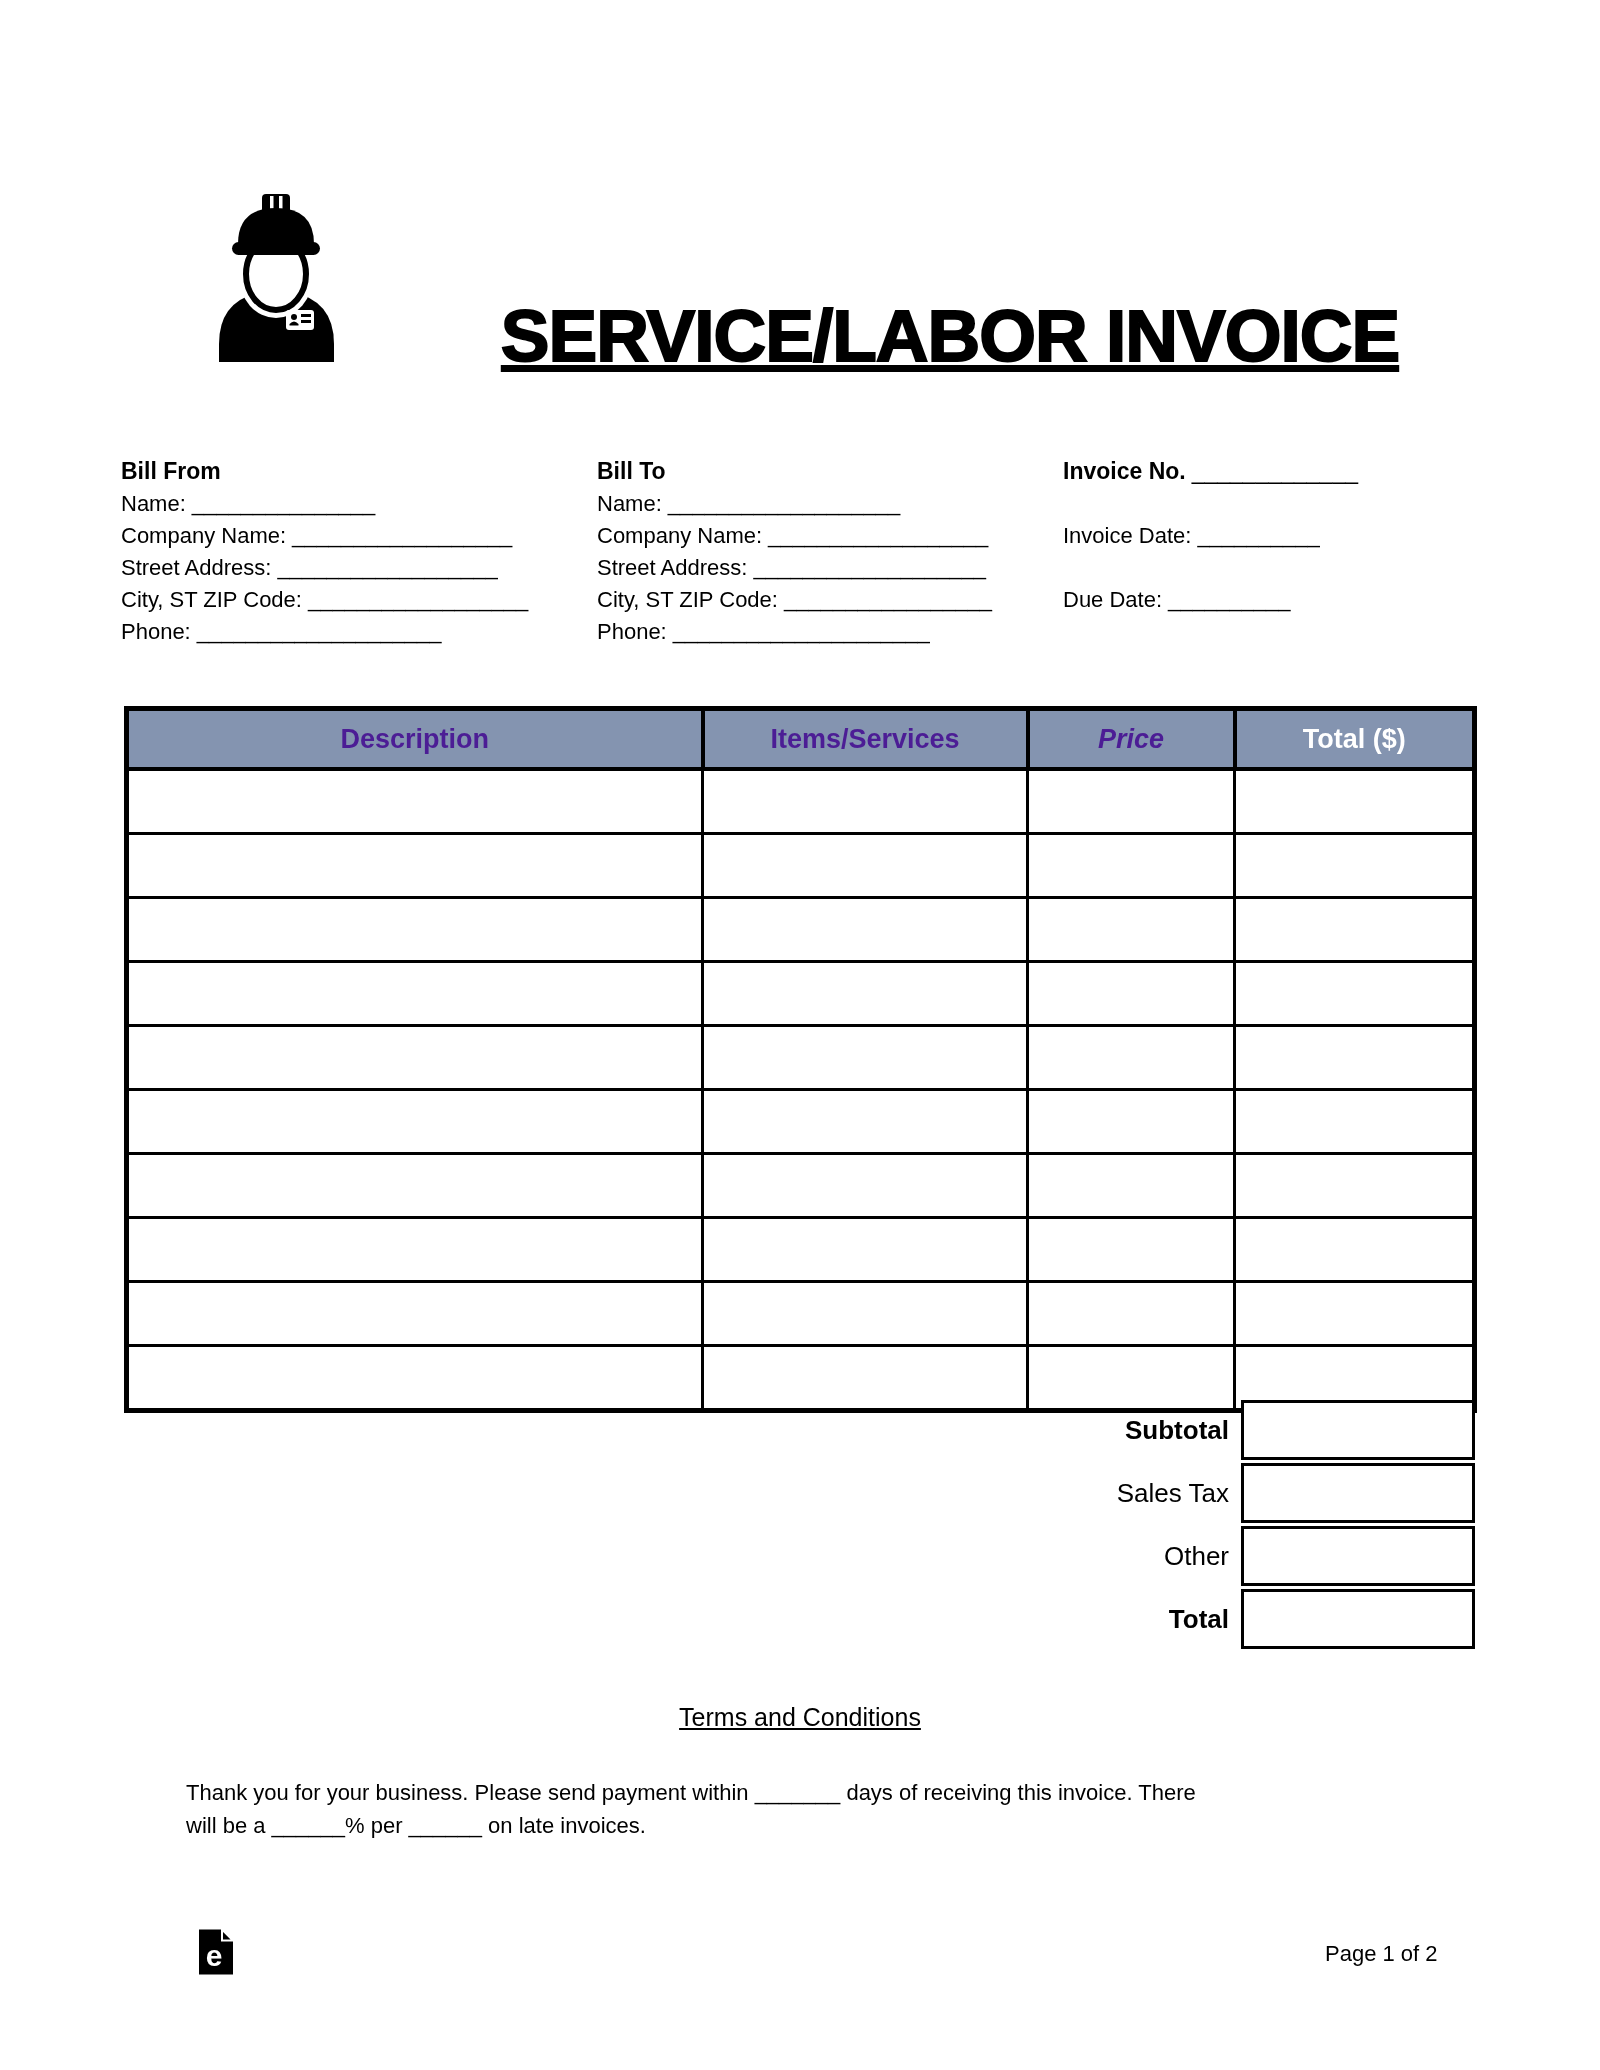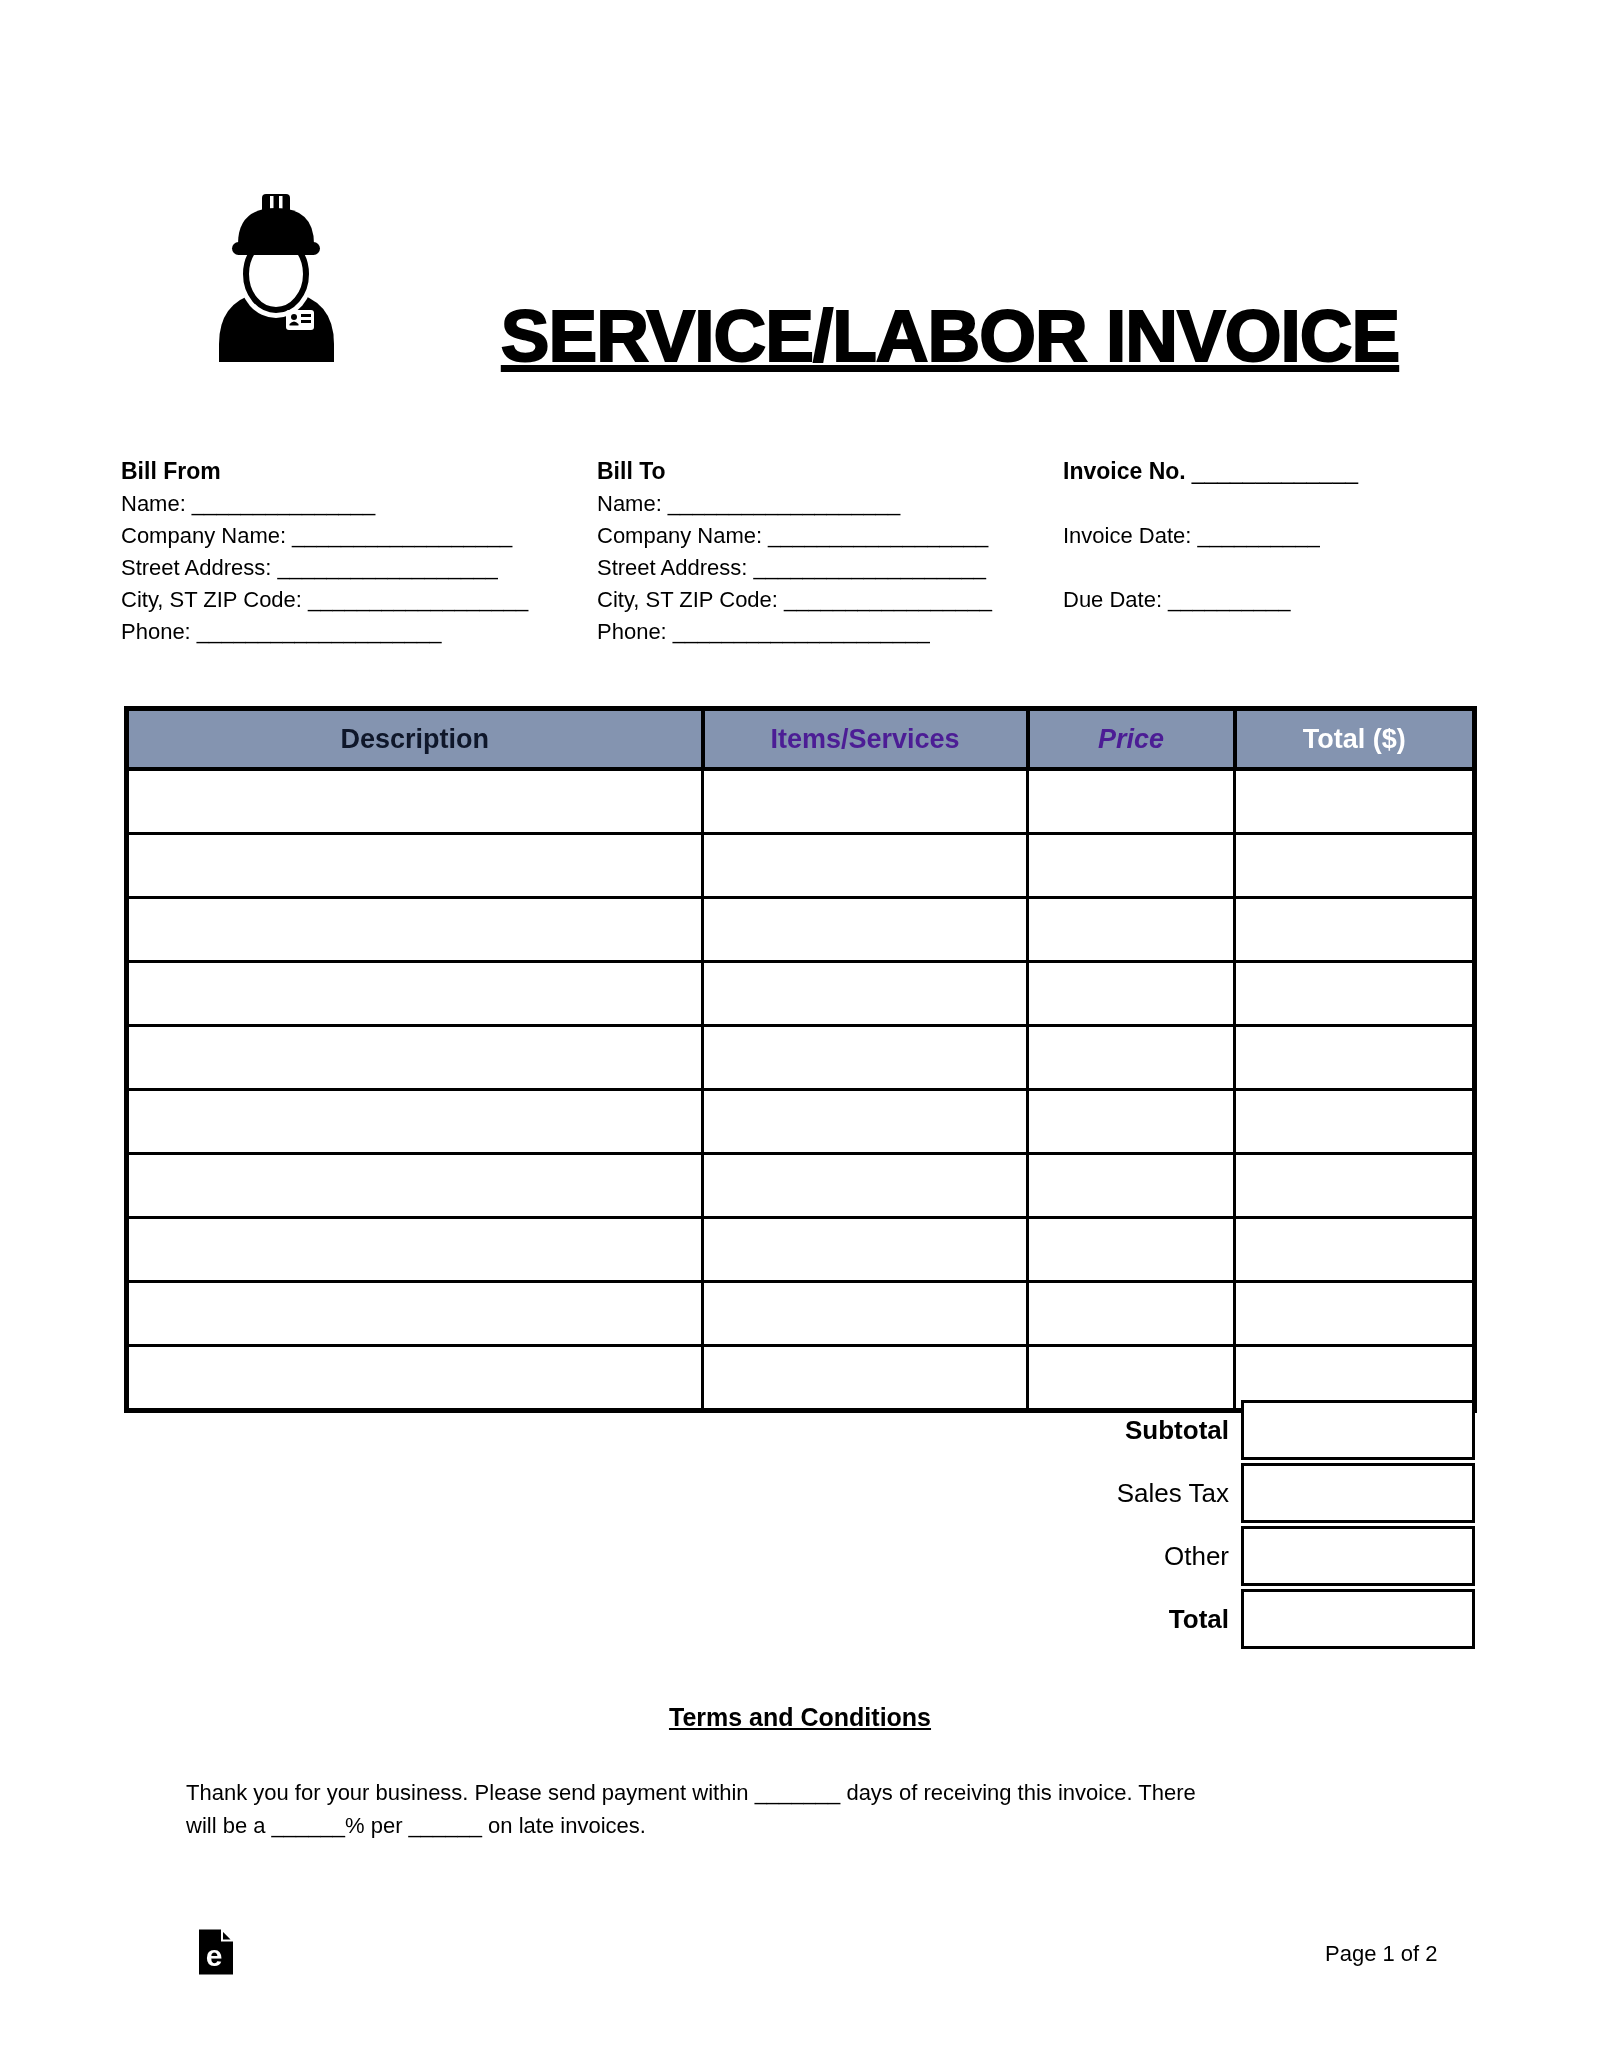--- a/index.html
+++ b/index.html
@@ -37,21 +37,21 @@
   .summary-row{display:flex;align-items:stretch;height:60px;margin-bottom:3px;}
   .summary-label{
     flex:1;display:flex;align-items:center;justify-content:flex-end;
     padding-right:12px;font-size:26px;
   }
   .summary-row.bold .summary-label{font-weight:bold;}
   .summary-box{width:228px;border:3px solid #000;background:#fff;}
   
   .terms-heading{
     position:absolute;left:0;top:1703px;width:1600px;text-align:center;
-    font-size:25px;font-weight:bold;text-decoration:underline;
+    font-size:25px;font-weight:normal;text-decoration:underline;
   }
   .terms-body{
     position:absolute;left:186px;top:1776px;font-size:22px;line-height:33px;
     white-space:pre;
   }
   
   .eforms-logo{position:absolute;left:197px;top:1928px;width:37px;height:48px;}
   .page-number{position:absolute;left:1325px;top:1941px;font-size:22px;white-space:nowrap;}
 </style>
 </head>
@@ -106,21 +106,21 @@
   <div class="items-table-wrap">
     <table class="items">
       <colgroup>
         <col style="width:576px">
           <col style="width:325px">
           <col style="width:207px">
           <col style="width:240px">
       </colgroup>
       <thead>
         <tr>
-          <th style="background: rgb(132, 148, 176); color: #0f172a;">Description</th>
+          <th style="background: rgb(132, 148, 176); color: #4c1d95;">Description</th>
           <th style="background: rgb(132, 148, 176); color: #4c1d95;">Items/Services</th>
           <th style="background: rgb(132, 148, 176); color: #4c1d95; font-style: italic;">Price</th>
           <th style="background: rgb(132, 148, 176); color: rgb(255, 255, 255);">Total ($)</th>
         </tr>
       </thead>
       <tbody>
         <tr>
           <td></td>
           <td></td>
           <td></td>

